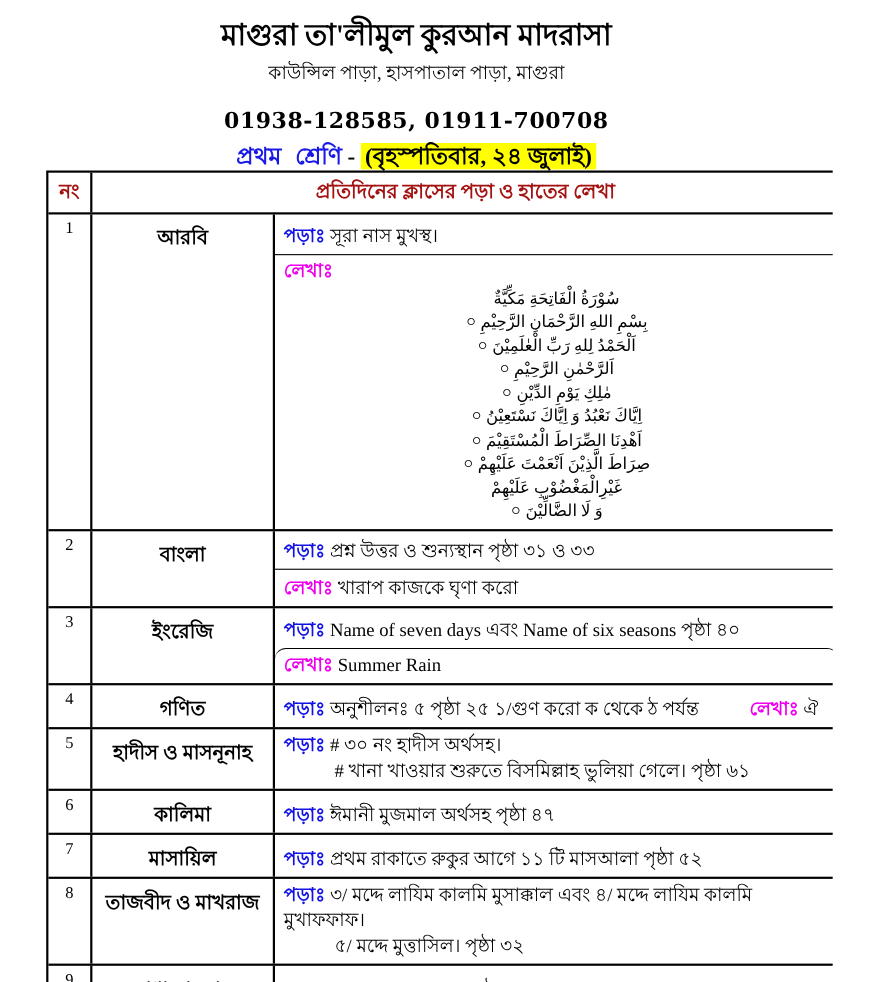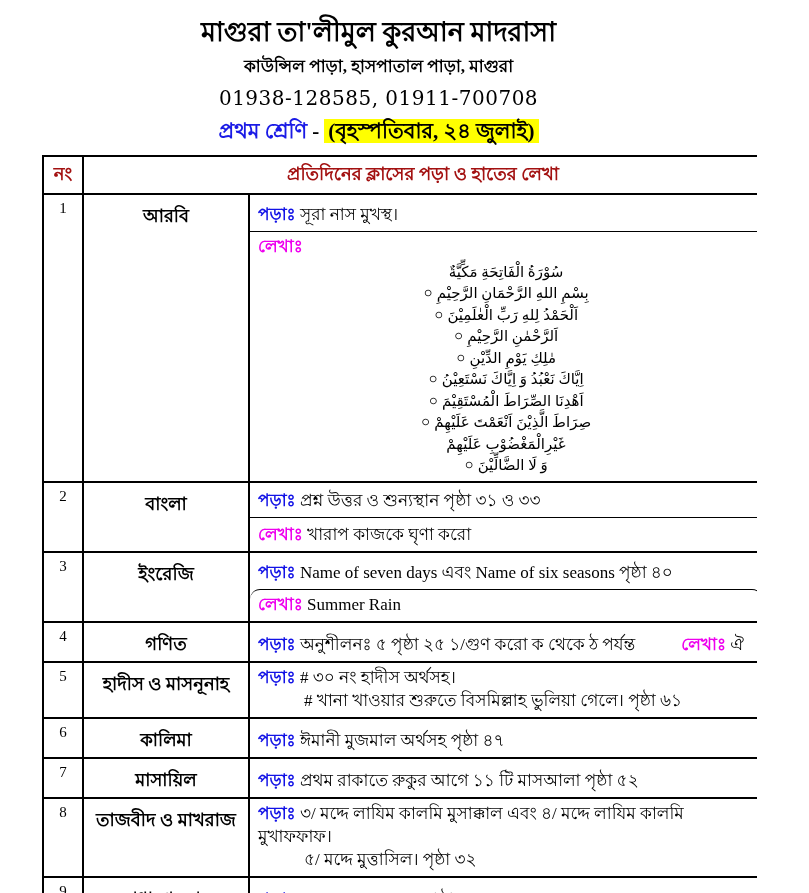--- a/index.html
+++ b/index.html
@@ -5,24 +5,24 @@
   * { box-sizing: border-box; margin: 0; padding: 0; }
   html, body { background: #ffffff; }
   .page {
     width: 757px; height: 893px; position: relative; overflow: hidden;
     background: #ffffff; color: #000;
     font-family: "Liberation Serif", "DejaVu Sans", serif;
   }
   
   .doc-header { position: absolute; top: 16px; left: 0; width: 100%; text-align: center; }
   .title   { font-size: 27px; font-weight: bold; line-height: 1.2; }
-  .address { font-size: 17px; font-weight: bold; margin-top: 5px; }
-  .phones  { font-family: "DejaVu Serif", serif; font-size: 20px; font-weight: normal; margin-top: 5px; letter-spacing: 0.5px; }
+  .address { font-size: 17px; font-weight: normal; margin-top: 5px; }
+  .phones  { font-family: "DejaVu Serif", serif; font-size: 20px; font-weight: bold; margin-top: 16px; letter-spacing: 0.5px; }
   .class-line { font-size: 21px; font-weight: bold; margin-top: 5px; }
-  .class-name { color: var(--class-name, #1a1ae6); }
+  .class-name { color: var(--class-name, #1a1ae6); font-family: Liberation Mono, monospace; }
   .sep { margin: 0 5px; }
   .date-chip { background: var(--highlight, #ffff00); padding: 0 4px; margin-top: 16px; }
   
   .hw-table { position: absolute; left: 42px; top: 155px; width: 722px; border: 2px solid #000; }
   .t-row { display: flex; align-items: stretch; border-bottom: 2px solid #000; }
   .t-row:last-child { border-bottom: none; }
   .c-no  { flex: 0 0 40px; border-right: 2px solid #000; text-align: center;
            padding-top: 5px; font-size: 15px; }
   .c-sub { flex: 0 0 166px; border-right: 2px solid #000; text-align: center;
            font-weight: bold; font-size: 18px; padding-top: 7px; }

